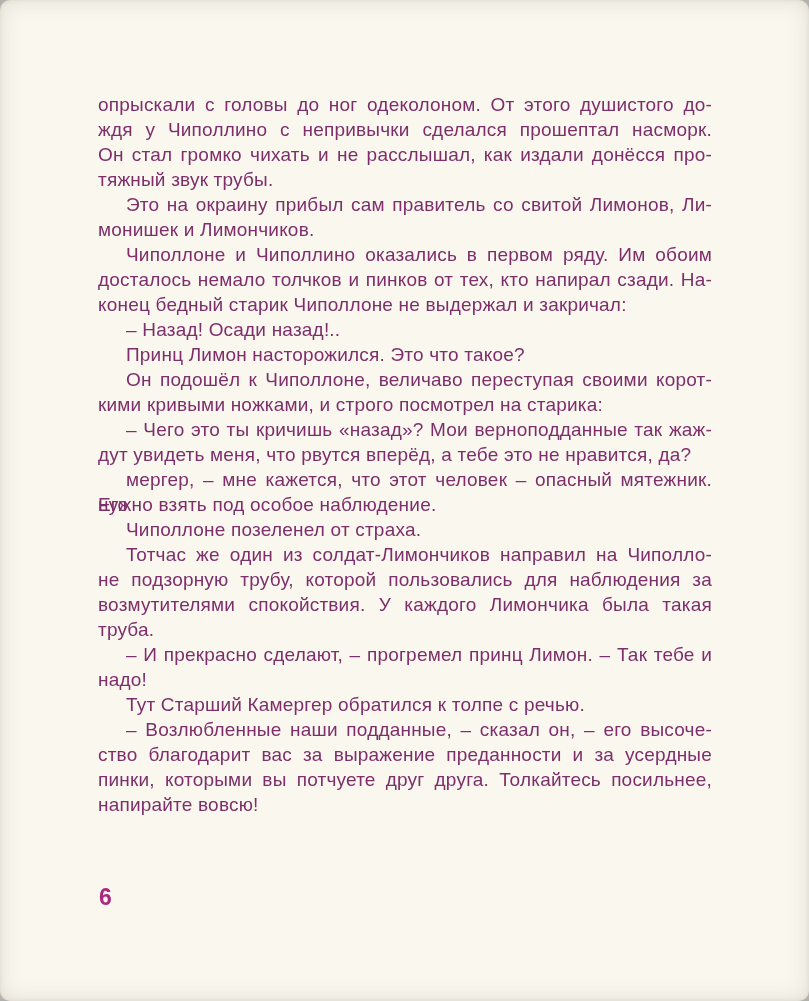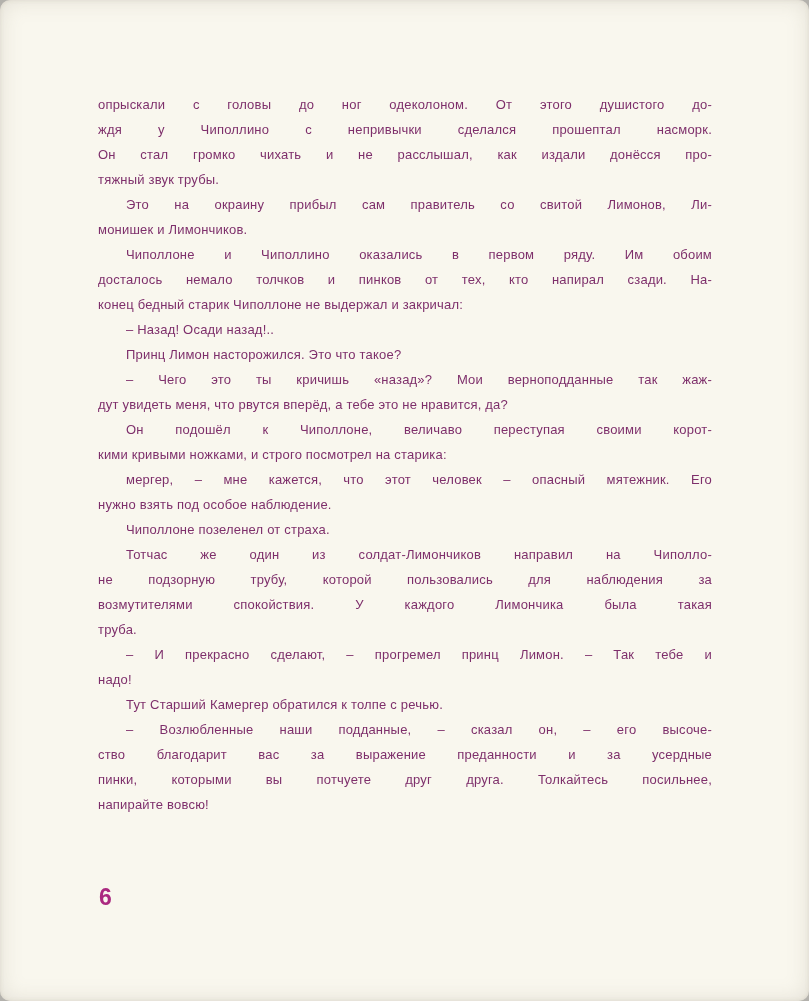--- a/index.html
+++ b/index.html
@@ -16,21 +16,21 @@
     border-radius: 10px;
     box-shadow: inset 0 0 22px rgba(120,110,95,0.18), inset 0 0 4px rgba(120,110,95,0.15);
     overflow: hidden;
   }
   .text-block {
     position: absolute;
     left: 98px;
     top: 92px;
     width: 614px;
     color: #7e2f6b;
-    font-size: 13px;
+    font-size: 19px;
     line-height: 25px;
     letter-spacing: 0.2px;
   }
   .para { margin: 0; }
   .para.indent .line:first-child { text-indent: 28px; }
   .line {
     height: 25px;
     text-align: left;
   }
   .line.just {
@@ -66,26 +66,26 @@
         <div class="line just">досталось немало толчков и пинков от тех, кто напирал сзади. На-</div>
         <div class="line">конец бедный старик Чиполлоне не выдержал и закричал:</div>
       </div>
       <div class="para indent">
         <div class="line">– Назад! Осади назад!..</div>
       </div>
       <div class="para indent">
         <div class="line">Принц Лимон насторожился. Это что такое?</div>
       </div>
       <div class="para indent">
+        <div class="line just">Он подошёл к Чиполлоне, величаво переступая своими корот-</div>
+        <div class="line">кими кривыми ножками, и строго посмотрел на старика:</div>
+      </div>
+      <div class="para indent">
         <div class="line just">– Чего это ты кричишь «назад»? Мои верноподданные так жаж-</div>
         <div class="line">дут увидеть меня, что рвутся вперёд, а тебе это не нравится, да?</div>
-      </div>
-      <div class="para indent">
-        <div class="line just">Он подошёл к Чиполлоне, величаво переступая своими корот-</div>
-        <div class="line">кими кривыми ножками, и строго посмотрел на старика:</div>
       </div>
       <div class="para indent">
         <div class="line just">мергер, – мне кажется, что этот человек – опасный мятежник. Его</div>
         <div class="line">нужно взять под особое наблюдение.</div>
       </div>
       <div class="para indent">
         <div class="line">Чиполлоне позеленел от страха.</div>
       </div>
       <div class="para indent">
         <div class="line just">Тотчас же один из солдат-Лимончиков направил на Чиполло-</div>

